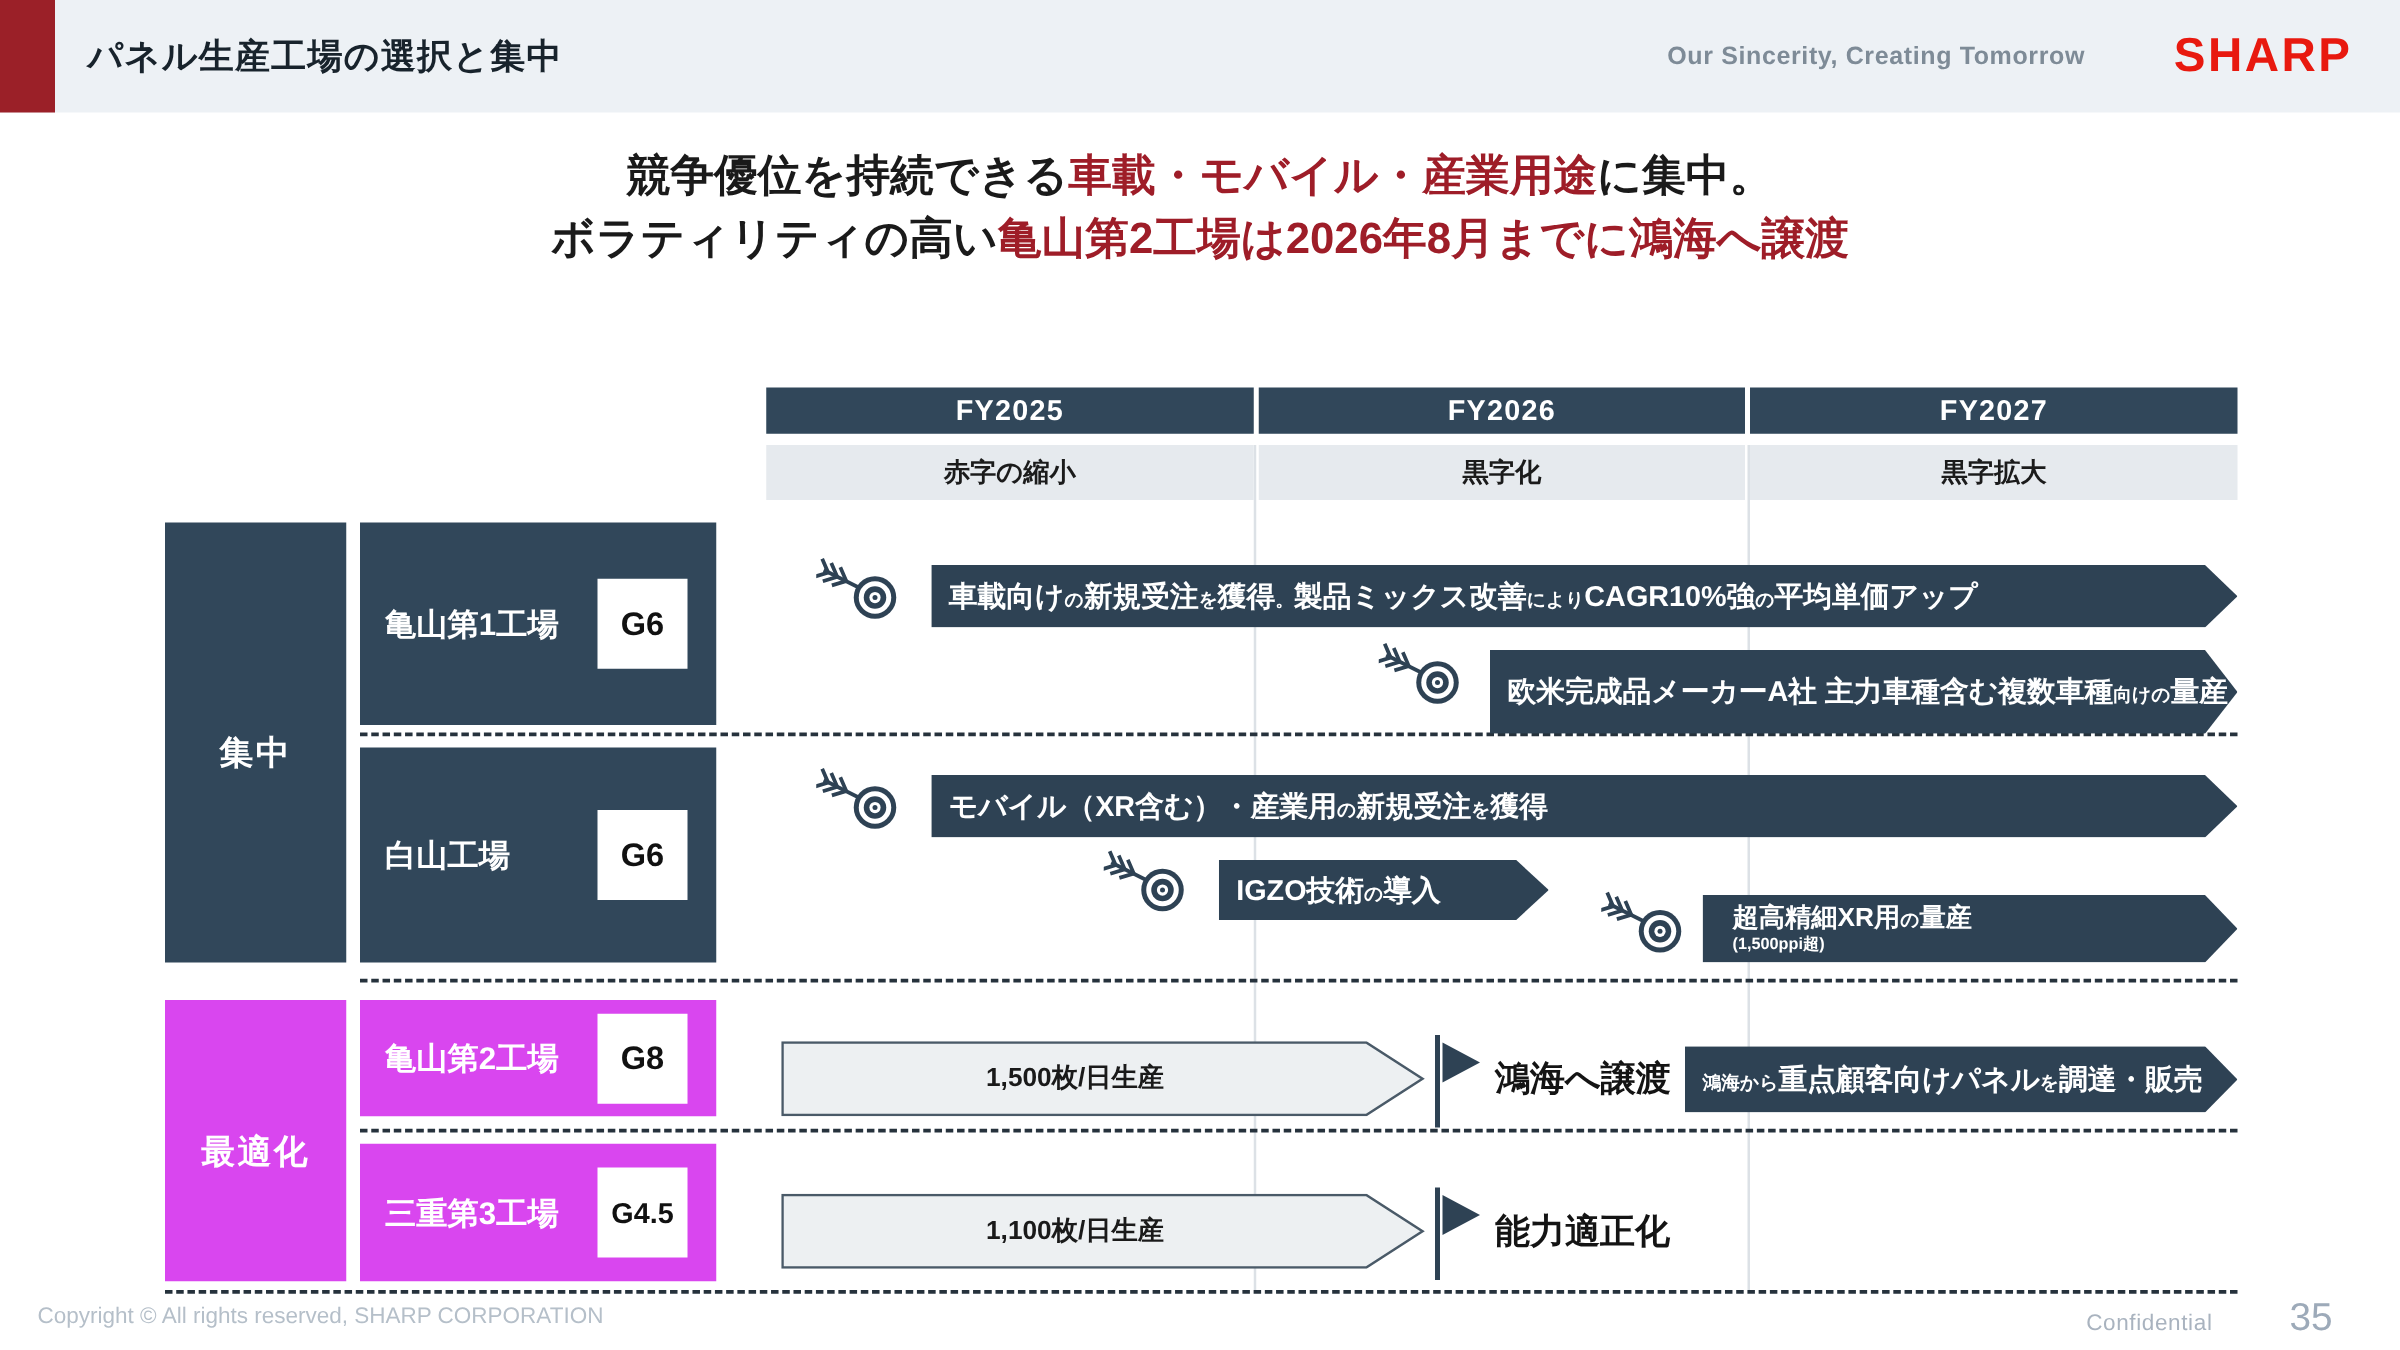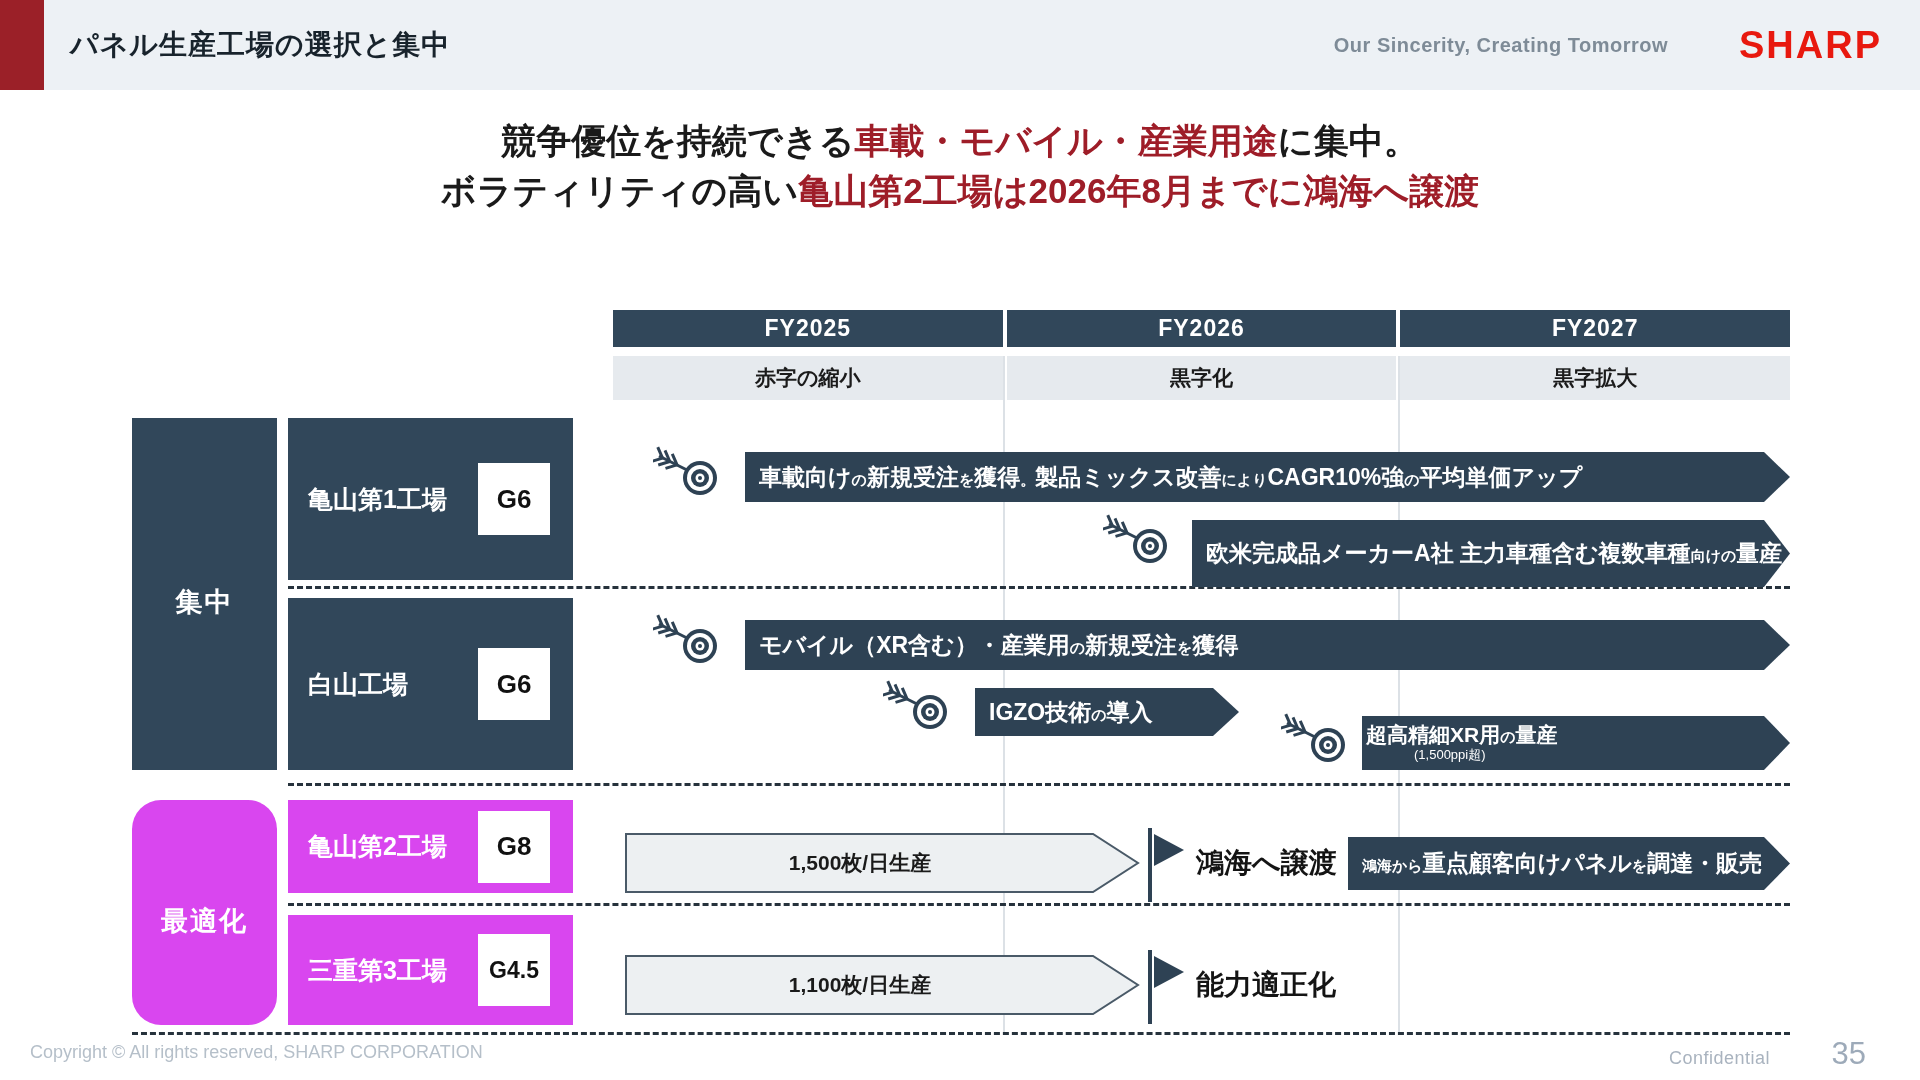--- a/index.html
+++ b/index.html
@@ -38,21 +38,21 @@
   
   .dash{position:absolute;height:0;border-top:3px dashed #26323C;}
   
   .banner{position:absolute;background:#2E4254;color:#fff;display:flex;align-items:center;
           padding-left:14px;box-sizing:border-box;
           clip-path:polygon(0 0,calc(100% - 26px) 0,100% 50%,calc(100% - 26px) 100%,0 100%);}
   .banner .txt{white-space:nowrap;}
   .seg-em{font-size:23px;font-weight:700;} .seg-sm{font-size:15px;font-weight:600;}
   .banner.small .seg-em{font-size:21px;}
   .banner.col{flex-direction:column;align-items:flex-start;justify-content:center;line-height:1.15;}
-  .banner .note{font-size:13px;font-weight:400;margin-left:48px;}
+  .banner .note{font-size:13px;font-weight:700;}
   
   .prod{position:absolute;}
   .prod .plabel{position:absolute;left:0;top:0;width:470px;height:60px;line-height:60px;
                 text-align:center;color:#1A1A1A;font-size:21px;font-weight:600;}
   .mstone{position:absolute;height:60px;line-height:60px;color:#141414;font-size:28px;font-weight:700;white-space:nowrap;}
   
   .copyright{position:absolute;left:30px;top:1042px;font-size:18px;color:#B5BFC9;}
   .confidential{position:absolute;right:150px;top:1048px;font-size:18px;color:#A9B3BF;letter-spacing:.5px;text-align:center;}
   .pagenum{position:absolute;right:54px;top:1036px;font-size:31px;color:#9DAAB9;}
   .icon{position:absolute;}
@@ -109,21 +109,21 @@
   </div>
   <div class="bar statusbar">
     <div class="cell">赤字の縮小</div>
     <div class="cell">黒字化</div>
     <div class="cell">黒字拡大</div>
   </div>
 
   <div class="block dark" style="left:132px;top:418px;width:145px;height:352px;">
     <span class="grp">集中</span>
   </div>
-  <div class="block light" style="left:132px;top:800px;width:145px;height:225px;border-radius:29px;">
+  <div class="block light" style="left:132px;top:800px;width:145px;height:225px;">
     <span class="grp">最適化</span>
   </div>
 
   <div class="fac dark" style="left:288px;top:418px;width:285px;height:162px;">
     <span class="fname">亀山第1工場</span>
     <span class="genbox">G6</span>
   </div>
   <div class="fac dark" style="left:288px;top:598px;width:285px;height:172px;">
     <span class="fname">白山工場</span>
     <span class="genbox">G6</span>
@@ -163,21 +163,21 @@
   </div>
   <div class="banner" style="left:1192px;top:520px;width:598px;height:67px;">
     <span class="txt"><span class="seg-em">欧米完成品メーカーA社 主力車種含む複数車種</span><span class="seg-sm">向けの</span><span class="seg-em">量産</span></span>
   </div>
   <div class="banner" style="left:745px;top:620px;width:1045px;height:50px;">
     <span class="txt"><span class="seg-em">モバイル（XR含む）・産業用</span><span class="seg-sm">の</span><span class="seg-em">新規受注</span><span class="seg-sm">を</span><span class="seg-em">獲得</span></span>
   </div>
   <div class="banner" style="left:975px;top:688px;width:264px;height:48px;">
     <span class="txt"><span class="seg-em">IGZO技術</span><span class="seg-sm">の</span><span class="seg-em">導入</span></span>
   </div>
-  <div class="banner small col" style="left:1362px;top:716px;width:428px;height:54px;padding-left:4px;">
+  <div class="banner small col" style="left:1362px;top:716px;width:428px;height:54px;padding-left:24px;">
     <span class="txt"><span class="seg-em">超高精細XR用</span><span class="seg-sm">の</span><span class="seg-em">量産</span></span>
     <span class="note">(1,500ppi超)</span>
   </div>
   <div class="banner" style="left:1348px;top:837px;width:442px;height:53px;">
     <span class="txt"><span class="seg-sm">鴻海から</span><span class="seg-em">重点顧客向けパネル</span><span class="seg-sm">を</span><span class="seg-em">調達・販売</span></span>
   </div>
 
   <div class="prod" style="left:625px;top:833px;width:515px;height:60px;">
     <svg width="515" height="60">
         <use href="#lightarrow"></use>

